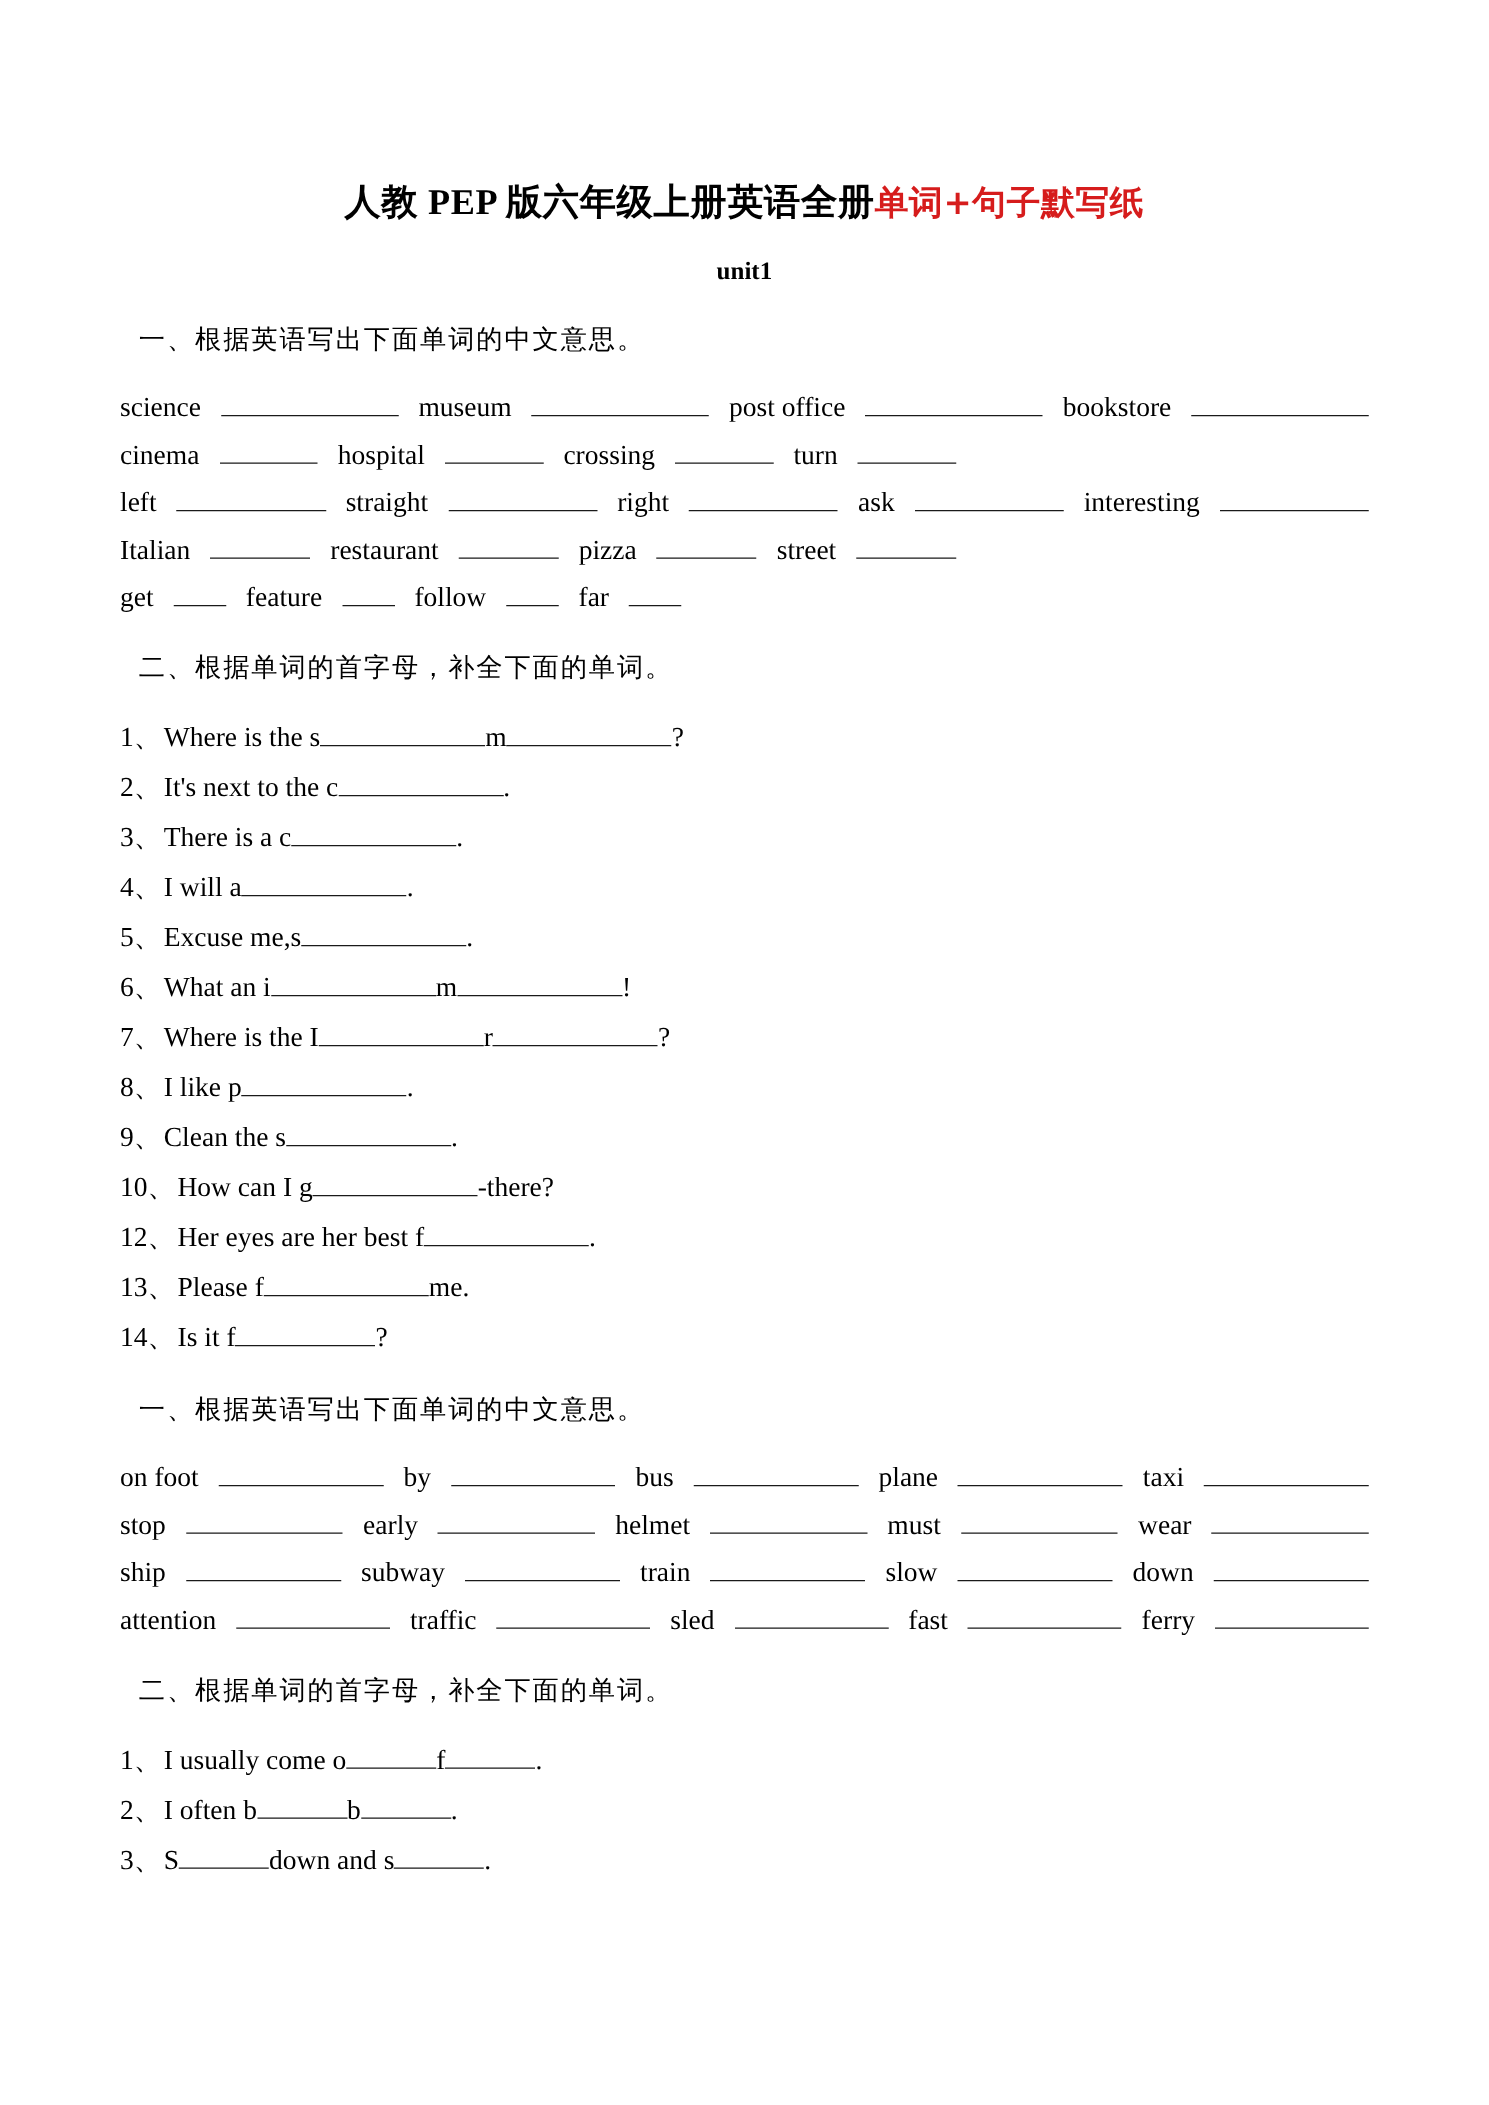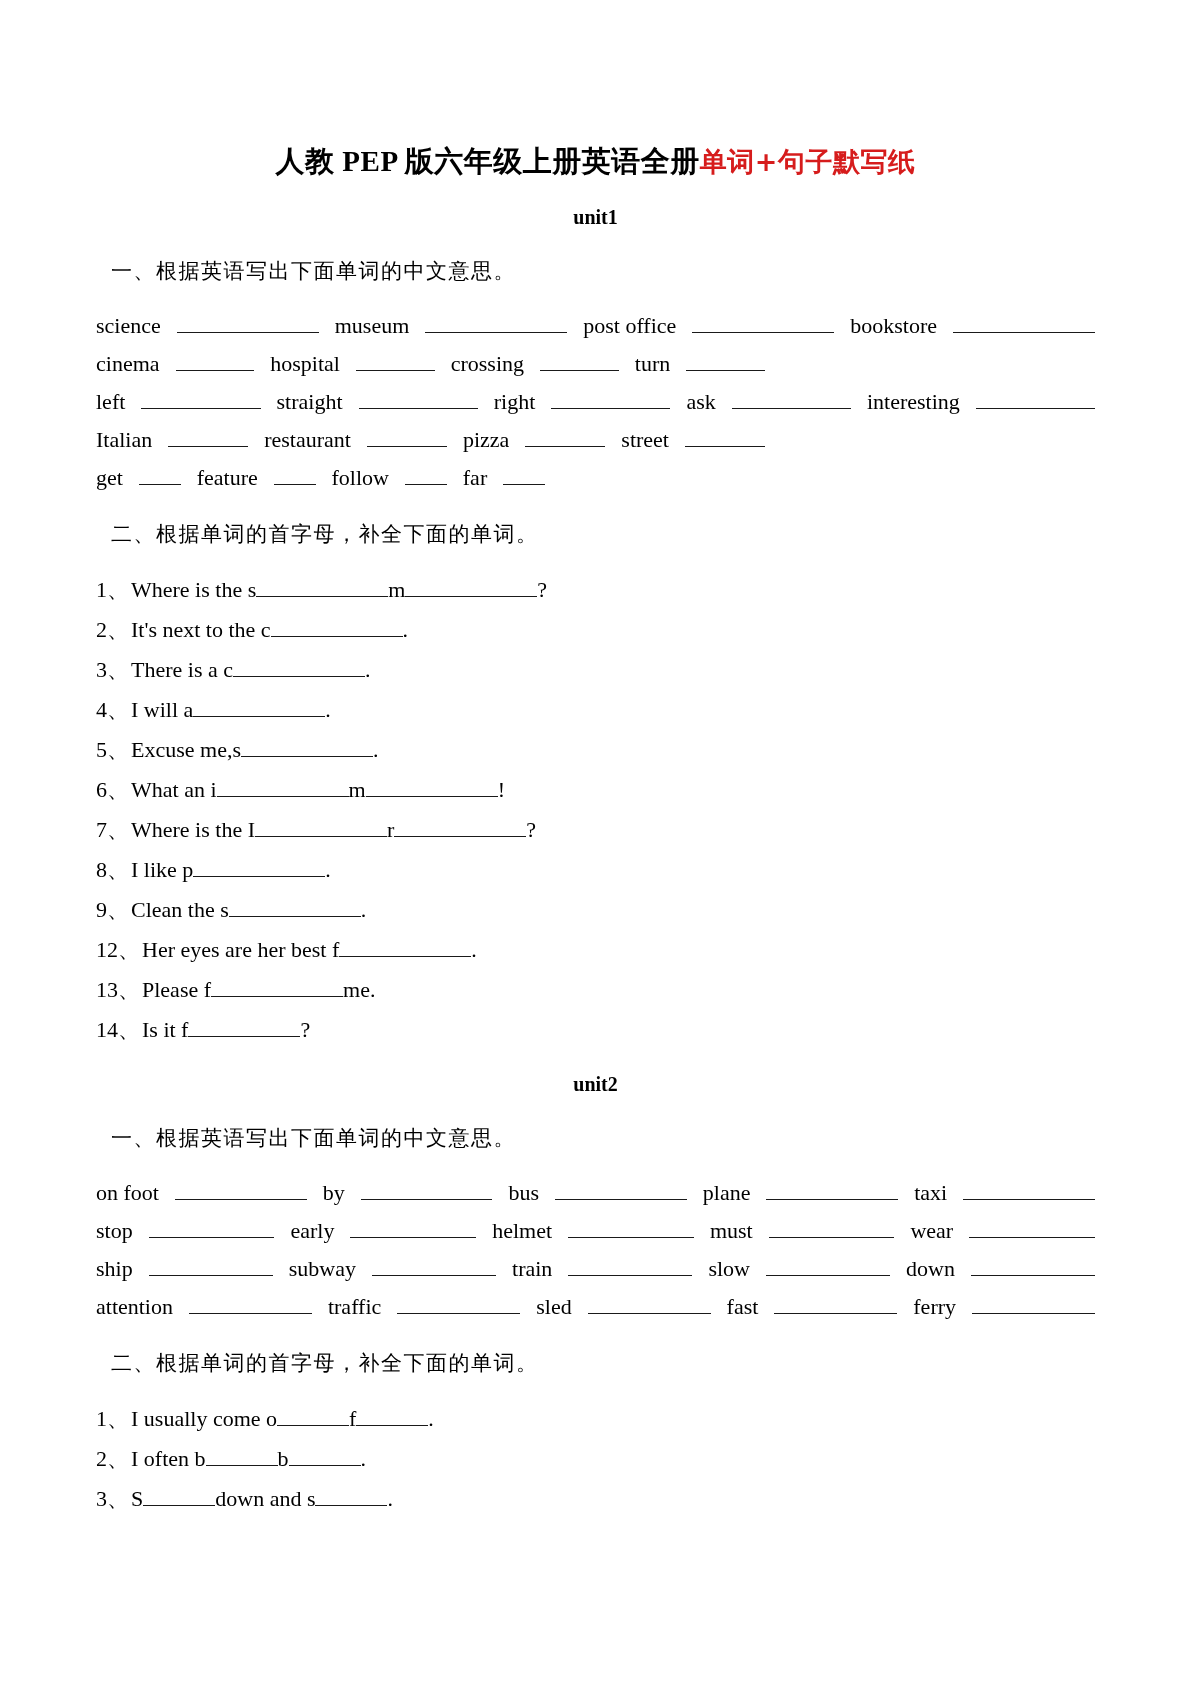--- a/index.html
+++ b/index.html
@@ -307,20 +307,26 @@
     <span class="tail">.</span>
   </div>
 
   <div class="sentence-row">
     <span class="s-num">9、</span>
     <span class="s-text">Clean the s</span>
     <span class="s-blank w-long"></span>
     <span class="tail">.</span>
   </div>
 
+  <div class="sentence-row">
+    <span class="s-num">10、</span>
+    <span class="s-text">How can I g</span>
+    <span class="s-blank w-long"></span>
+    <span class="tail">-there?</span>
+  </div>
 
 
   <div class="sentence-row">
     <span class="s-num">12、</span>
     <span class="s-text">Her eyes are her best f</span>
     <span class="s-blank w-long"></span>
     <span class="tail">.</span>
   </div>
 
   <div class="sentence-row">
@@ -330,21 +336,20 @@
     <span class="tail">me.</span>
   </div>
 
   <div class="sentence-row">
     <span class="s-num">14、</span>
     <span class="s-text">Is it f</span>
     <span class="s-blank w-short"></span>
     <span class="tail">?</span>
   </div>
 
-  <div class="unit-heading">unit2</div>
 
   <div class="section-heading">一、根据英语写出下面单词的中文意思。</div>
 
   <div class="vocab-row">
     <span class="vocab-word">on foot</span>
     <span class="vocab-blank"></span>
     <span class="vocab-word">by</span>
     <span class="vocab-blank"></span>
     <span class="vocab-word">bus</span>
     <span class="vocab-blank"></span>

